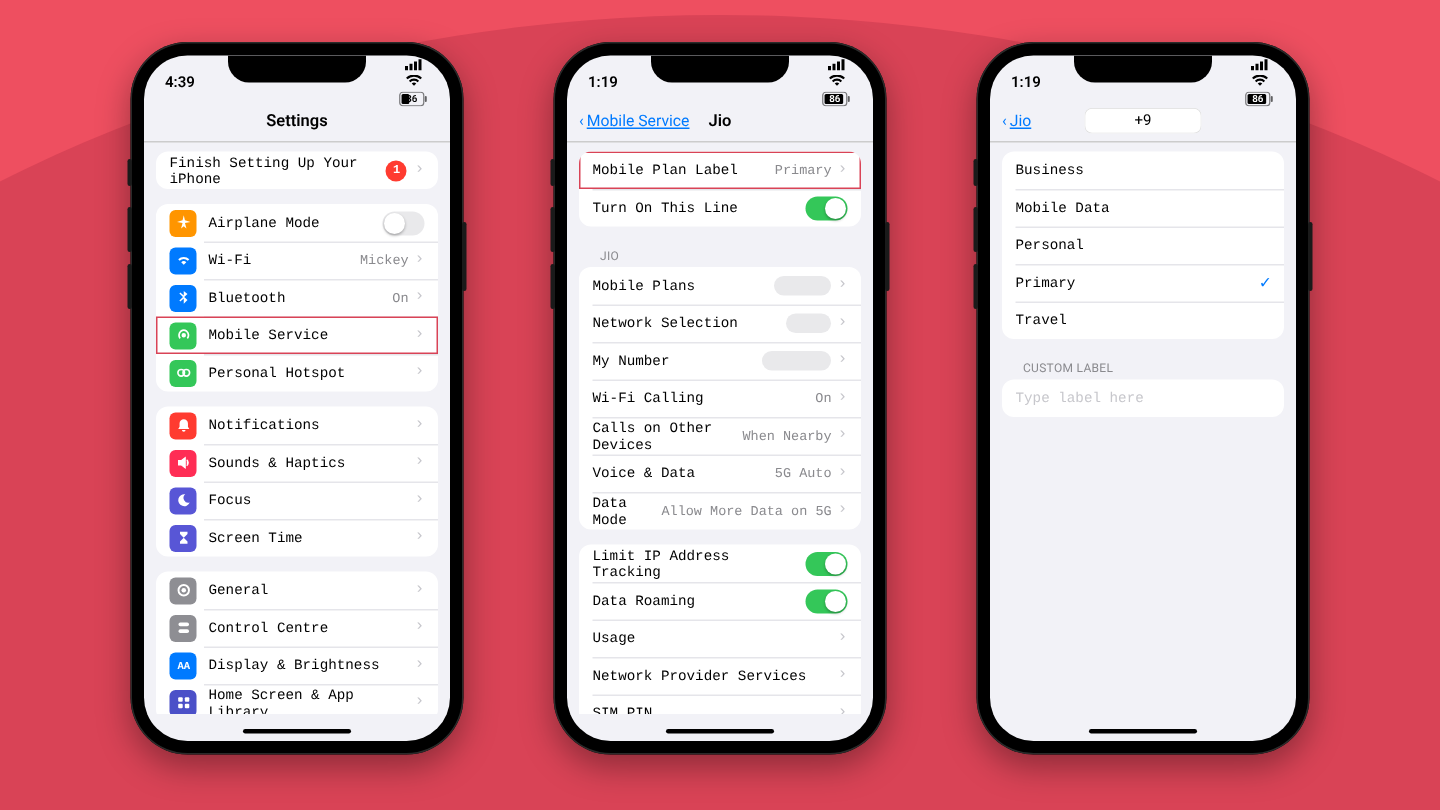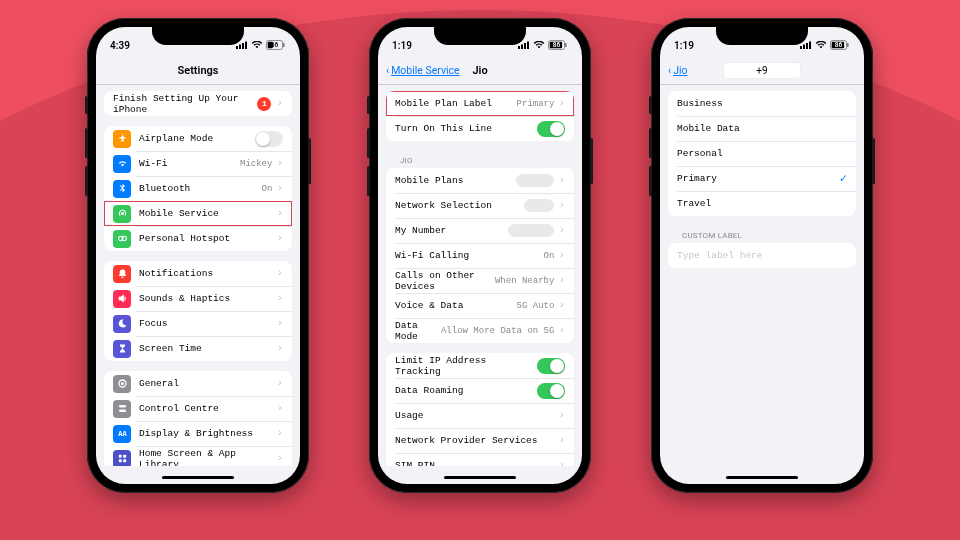--- a/index.html
+++ b/index.html
@@ -21,21 +21,21 @@
     border-radius: 50% 50% 0 0 / 80% 80% 0 0;
     background: #d94356;
     z-index: 0;
   }
   .phones-row {
     position: relative;
     z-index: 1;
     display: flex;
     justify-content: center;
     gap: 60px;
-    padding-top: 18px;
+    padding-top: 28px;
   }
   .phone {
     width: 222px;
     height: 475px;
     background: #000;
     border-radius: 38px;
     padding: 9px;
     box-shadow: 0 8px 22px rgba(0,0,0,0.35), inset 0 0 0 1px #2b2b2b;
     position: relative;
     flex-shrink: 0;
@@ -68,21 +68,21 @@
     height: 30px;
     display: flex;
     align-items: center;
     justify-content: space-between;
     padding: 0 14px;
     padding-top: 6px;
     font-size: 10px;
     font-weight: 600;
     color: #000;
   }
-  .status-right { display:flex; align-items:center; gap:3px; }
+  .status-right { display:flex; align-items:center; gap:3px;flex-direction:column; }
   .status-right svg { display:block; }
   .nav-bar {
     height: 28px;
     display: flex;
     align-items: center;
     justify-content: center;
     position: relative;
     border-bottom: 0.5px solid #ccc;
   }
   .nav-title { font-size: 11px; font-weight: 600; }

